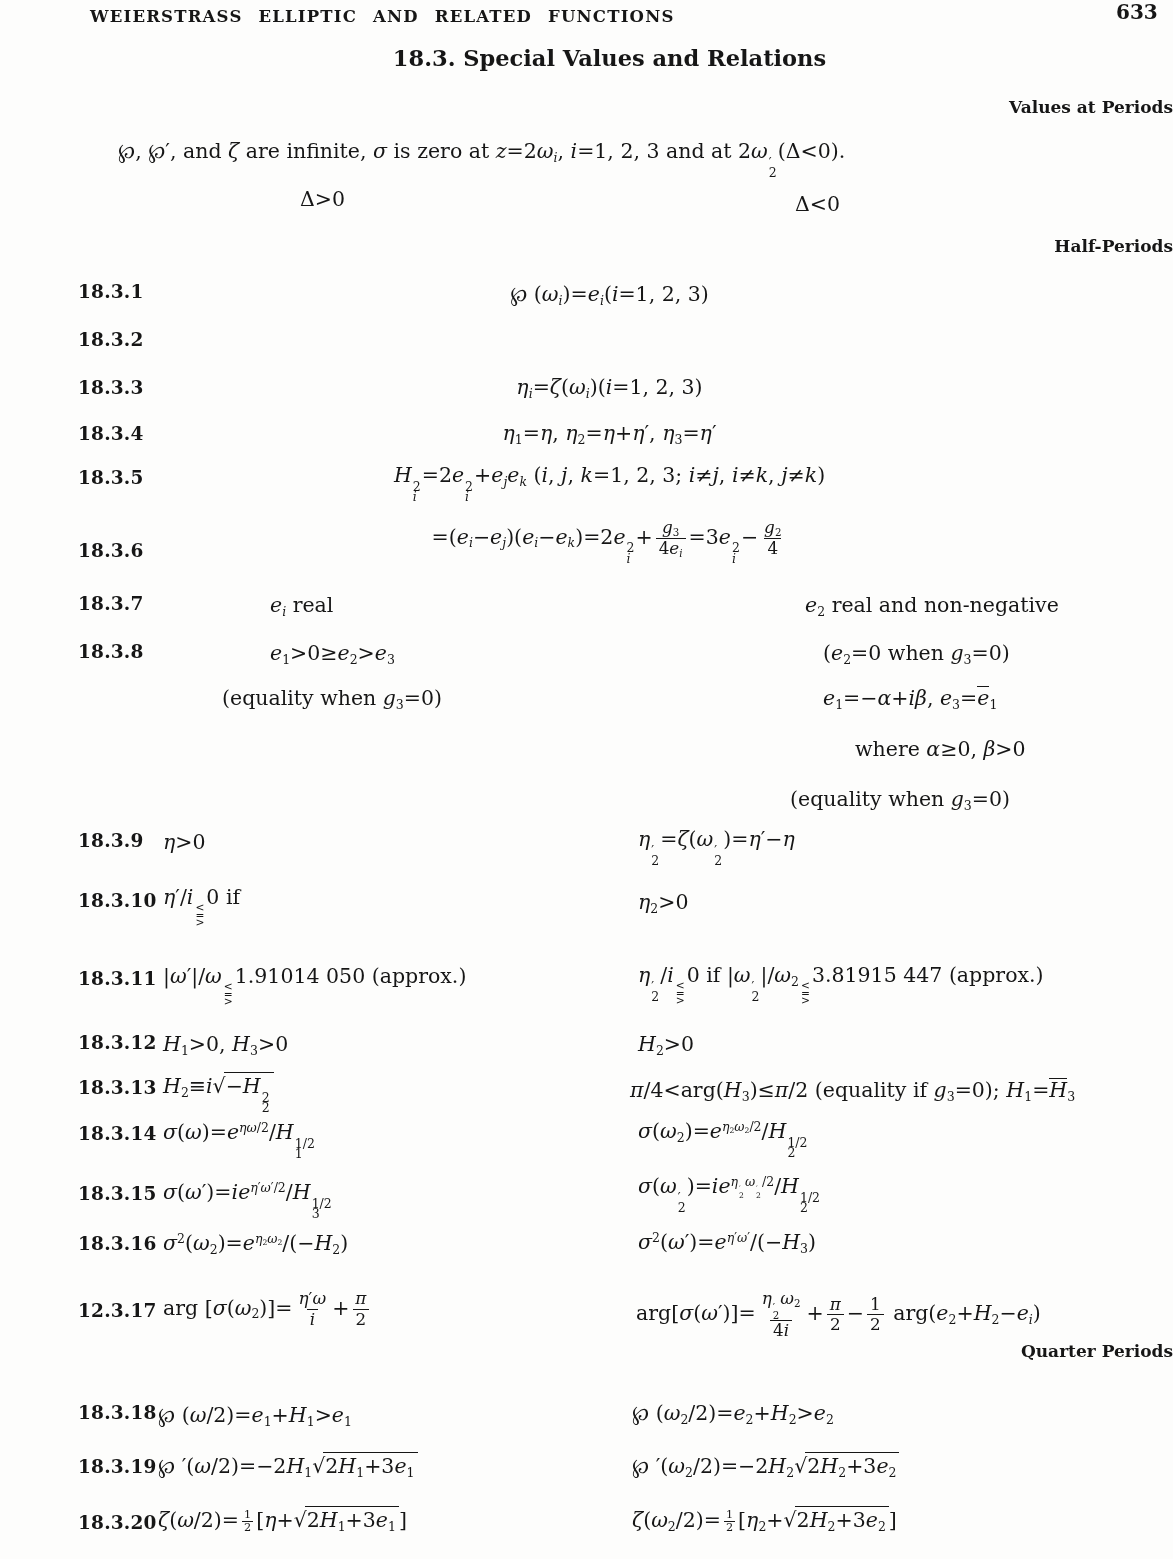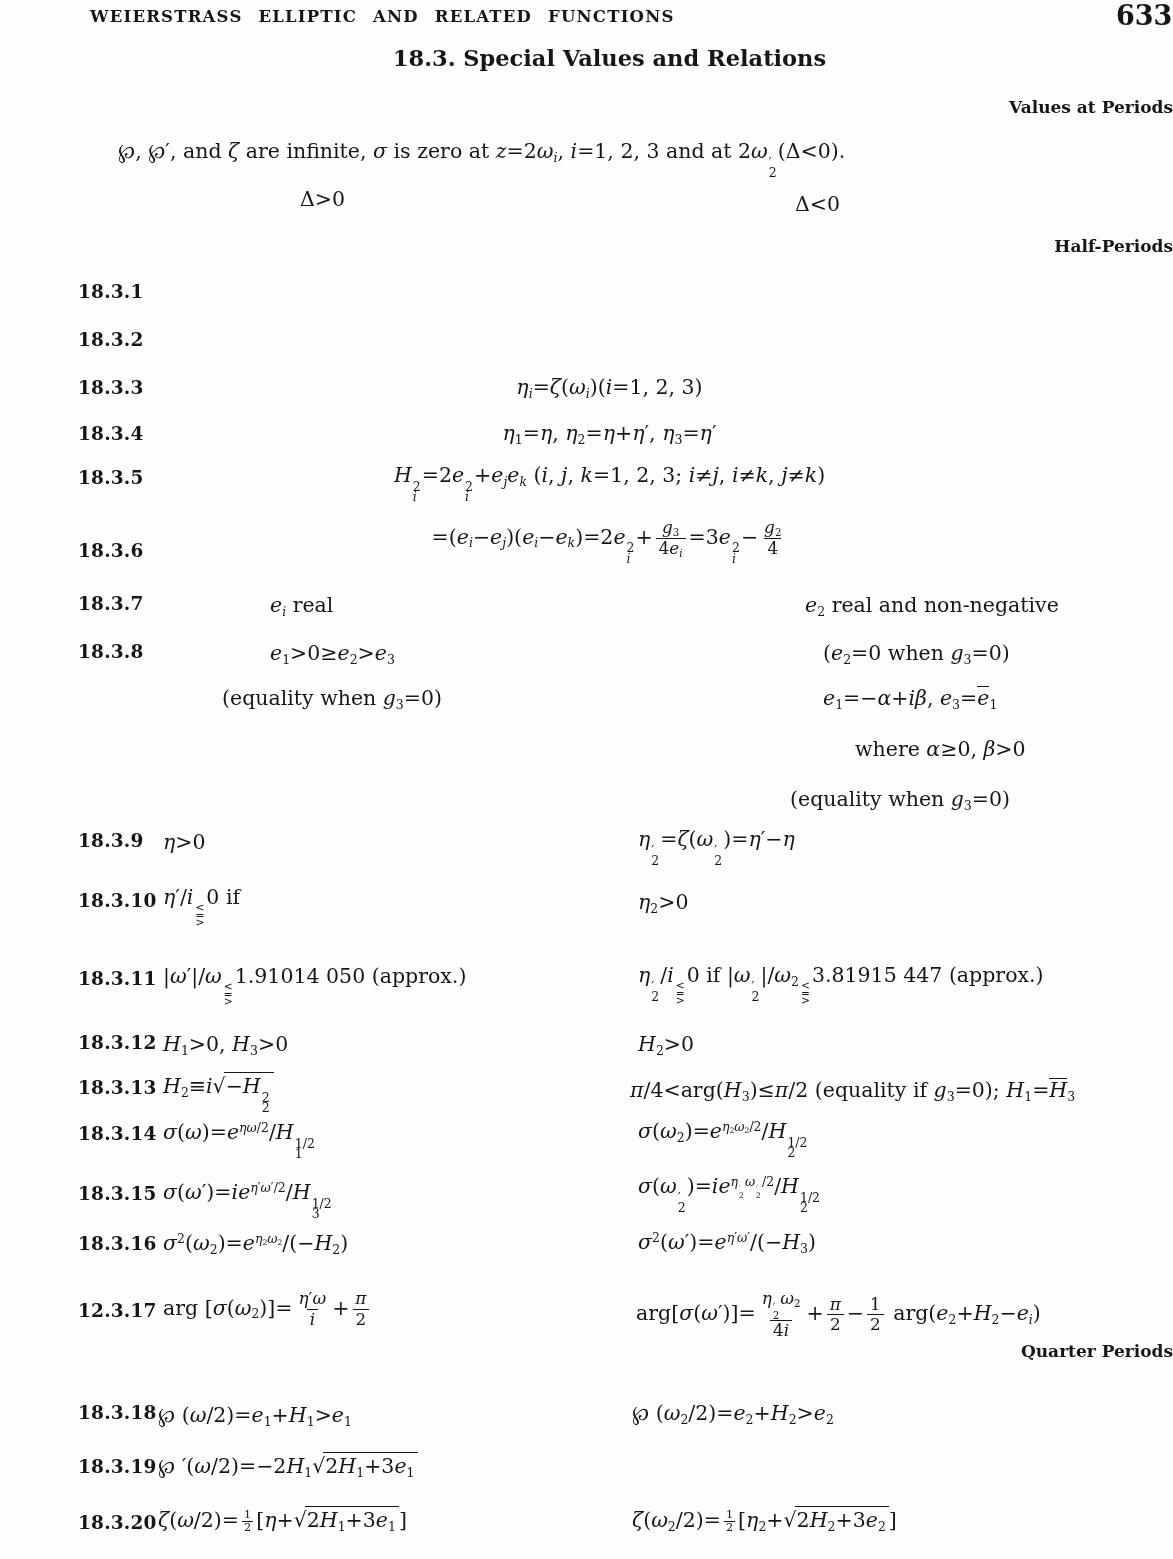--- a/index.html
+++ b/index.html
@@ -1,21 +1,21 @@
 <!DOCTYPE html>
 <html><head>
 <meta charset="utf-8">
 <style>
   html,body{margin:0;padding:0;background:#ffffff;}
   .page{position:relative;width:1173px;height:1559px;background:#fdfdfc;color:#161616;
         font-family:"DejaVu Serif", serif;overflow:hidden;}
   
   .running{position:absolute;top:7px;left:90px;width:1040px;text-align:left;
            font-weight:bold;font-size:16.5px;letter-spacing:1.2px;word-spacing:9px;}
-  .pgnum{position:absolute;top:0px;left:1116px;font-weight:bold;font-size:27px;}
+  .pgnum{position:absolute;top:0px;left:1116px;font-weight:bold;font-size:20px;}
   .title{position:absolute;top:45px;left:46px;width:1127px;text-align:center;
          font-weight:bold;font-size:22.5px;}
   .vhead,.hhead,.qhead{position:absolute;left:46px;width:1127px;text-align:right;
          font-weight:bold;font-size:17px;}
   .vhead{top:97px}.hhead{top:236px}.qhead{top:1341px}
   .intro{position:absolute;top:136px;left:118px;font-size:20.5px;white-space:nowrap;}
   .dpos{position:absolute;top:187px;left:300px;font-size:20.5px;}
   .dneg{position:absolute;top:192px;left:795px;font-size:20.5px;}
   
   .n{position:absolute;left:78px;font-weight:bold;font-size:18.5px;letter-spacing:.2px;}
@@ -76,20 +76,21 @@
   <div class="vhead">Values at Periods</div>
   <div class="intro">℘, ℘′, <span class="rm">and</span> <i>ζ</i> <span class="rm">are infinite,</span> <i>σ</i> <span class="rm">is zero at</span> <i>z</i>=2<i>ω</i><sub><i>i</i></sub>, <i>i</i>=1, 2, 3 <span class="rm">and at</span> 2<i>ω</i><span class="ss">
         <span class="st">′</span>
         <span class="sb">2</span>
       </span>(Δ&lt;0).</div>
   <div class="dpos e">Δ&gt;0</div>
   <div class="dneg e">Δ&lt;0</div>
   <div class="hhead">Half-Periods</div>
 
   <div class="n n0">18.3.1</div>
+  <div class="e ctr c0">℘ (<i>ω</i><sub><i>i</i></sub>)=<i>e</i><sub><i>i</i></sub>(<i>i</i>=1, 2, 3)</div>
   <div class="n n1">18.3.2</div>
   <div class="n n2">18.3.3</div>
   <div class="e ctr c2"><i>η</i><sub><i>i</i></sub>=<i>ζ</i>(<i>ω</i><sub><i>i</i></sub>)(<i>i</i>=1, 2, 3)</div>
   <div class="n n3">18.3.4</div>
   <div class="e ctr c3"><i>η</i><sub>1</sub>=<i>η</i>, <i>η</i><sub>2</sub>=<i>η</i>+<i>η</i>′, <i>η</i><sub>3</sub>=<i>η</i>′</div>
   <div class="n n4">18.3.5</div>
   <div class="e ctr c4"><i>H</i><span class="ss">
         <span class="st">2</span>
         <span class="sb"><i>i</i></span>
       </span>=2<i>e</i><span class="ss">
@@ -220,20 +221,21 @@
         <span class="fd">2</span>
       </span> <span class="rm">arg</span>(<i>e</i><sub>2</sub>+<i>H</i><sub>2</sub>−<i>e</i><sub><i>i</i></sub>)</div>
 
   <div class="qhead">Quarter Periods</div>
 
   <div class="n n20">18.3.18</div>
   <div class="e l20">℘ (<i>ω</i>/2)=<i>e</i><sub>1</sub>+<i>H</i><sub>1</sub>&gt;<i>e</i><sub>1</sub></div>
   <div class="e r20">℘ (<i>ω</i><sub>2</sub>/2)=<i>e</i><sub>2</sub>+<i>H</i><sub>2</sub>&gt;<i>e</i><sub>2</sub></div>
   <div class="n n21">18.3.19</div>
   <div class="e l21">℘ ′(<i>ω</i>/2)=−2<i>H</i><sub>1</sub><span class="sq"><span class="sqs">√</span><span class="sqv">2<i>H</i><sub>1</sub>+3<i>e</i><sub>1</sub></span></span></div>
+  <div class="e r21">℘ ′(<i>ω</i><sub>2</sub>/2)=−2<i>H</i><sub>2</sub><span class="sq"><span class="sqs">√</span><span class="sqv">2<i>H</i><sub>2</sub>+3<i>e</i><sub>2</sub></span></span></div>
   <div class="n n22">18.3.20</div>
   <div class="e l22"><i>ζ</i>(<i>ω</i>/2)=<span class="frac hfr">
         <span class="fn">1</span>
         <span class="fd">2</span>
       </span>[<i>η</i>+<span class="sq"><span class="sqs">√</span><span class="sqv">2<i>H</i><sub>1</sub>+3<i>e</i><sub>1</sub></span></span>]</div>
   <div class="e r22"><i>ζ</i>(<i>ω</i><sub>2</sub>/2)=<span class="frac hfr">
         <span class="fn">1</span>
         <span class="fd">2</span>
       </span>[<i>η</i><sub>2</sub>+<span class="sq"><span class="sqs">√</span><span class="sqv">2<i>H</i><sub>2</sub>+3<i>e</i><sub>2</sub></span></span>]</div>
 </div>

